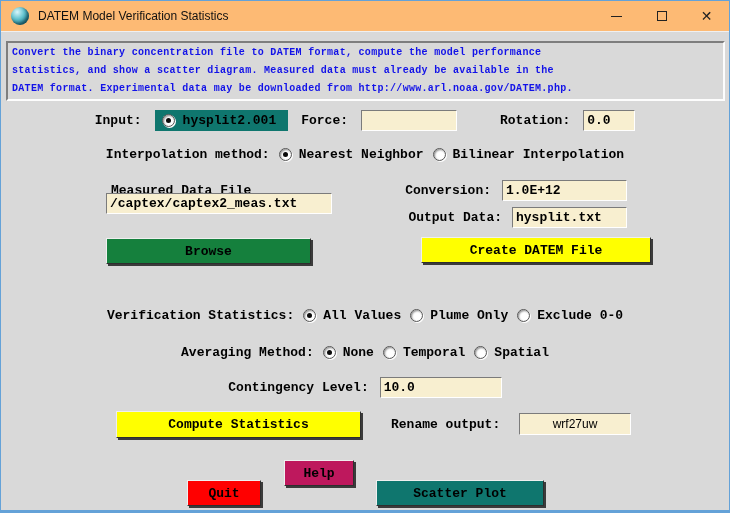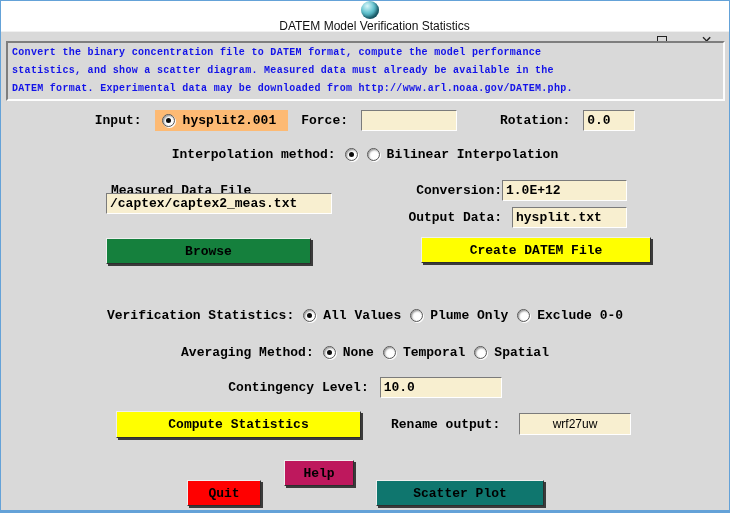--- a/index.html
+++ b/index.html
@@ -3,22 +3,22 @@
 <meta charset="utf-8">
 <style>
   * { margin:0; padding:0; box-sizing:border-box; }
   html,body { width:730px; height:513px; overflow:hidden; background:#d9d9d9;
               font-family:"Liberation Mono", monospace; }
 
   .window { position:relative; width:730px; height:513px; background:#d9d9d9;
             border:1px solid #64a2d8; border-bottom:3px solid #64a2d8; }
 
   
-  .titlebar { height:31px; background:#ffffff; display:flex; align-items:center;
-              padding-left:10px; border-bottom:1px solid #f0f0f0;flex-direction:column; }
+  .titlebar { height:31px; background:#fdba74; display:flex; align-items:center;
+              padding-left:10px; border-bottom:1px solid #f0f0f0; }
   .app-icon { width:18px; height:18px; border-radius:50%; flex:0 0 auto;
               background:radial-gradient(circle at 35% 28%, #d8f6fa 0%, #63c3cf 40%, #2a8494 75%, #104a57 100%);
               box-shadow:inset -2px -2px 3px rgba(0,30,40,.5); }
   .title-text { margin-left:9px; font-family:"Liberation Sans", sans-serif; font-size:12px; color:#111; }
   .controls { margin-left:auto; display:flex; height:100%; }
   .ctrl { width:45px; height:100%; display:flex; align-items:center; justify-content:center;
           color:#222; font-family:"Liberation Sans", sans-serif; }
   .ctrl-min span { display:block; width:11px; border-top:1px solid #222; }
   .ctrl-max span { display:block; width:10px; height:10px; border:1px solid #222; }
   .ctrl-close { font-size:14px; font-weight:400; }
@@ -47,27 +47,27 @@
          box-shadow:2px 2px 0 rgba(30,30,30,.85); }
 
   
   .row { position:absolute; left:0; right:0; display:flex; align-items:center; justify-content:center; }
   #row-input    { top:109; top:109px; gap:13px; }
   #row-interp   { top:146px; gap:9px; }
   #row-verif    { top:307px; gap:9px; }
   #row-avg      { top:344px; gap:9px; }
   #row-cont     { top:376px; gap:11px; }
 
-  .input-radio-box { background:#fdba74; display:flex; align-items:center; gap:8px;
+  .input-radio-box { background:#0f766e; display:flex; align-items:center; gap:8px;
                      padding:3px 12px 3px 7px; }
   .rot-label { margin-left:30px; }
 
   .abs { position:absolute; }
   #measured-label { left:110px; top:182px; }
-  #conv-group   { right:102px; top:179px; display:flex; align-items:center; gap:0; }
+  #conv-group   { right:102px; top:179px; display:flex; align-items:center; gap:11px; }
   #file-entry   { left:105px; top:192px; width:226px; }
   #out-group    { right:102px; top:206px; display:flex; align-items:center; gap:10px; }
   #browse-btn   { left:105px; top:237px; width:205px; background:#15803d; }
   #create-btn   { left:420px; top:236px; width:230px; background:#ffff00; }
   #compute-btn  { left:115px; top:410px; width:245px; height:27px; background:#ffff00; }
   #rename-label { left:390px; top:416px; }
   #rename-entry { left:518px; top:412px; width:112px; height:22px; }
   #quit-btn     { left:186px; top:479px; width:74px;  background:#ff0000; }
   #help-btn     { left:283px; top:459px; width:70px;  background:#be185d; }
   #scatter-btn  { left:375px; top:479px; width:168px; background:#0f766e; }
@@ -108,20 +108,21 @@
     <span class="lbl">Force:</span>
     <input class="entry" style="width: 96px;" value="">
     <span class="lbl rot-label">Rotation:</span>
     <input class="entry" style="width: 52px;" value="0.0">
   </div>
 
   <div class="row" id="row-interp">
     <span class="lbl">Interpolation method:</span>
     <span class="radio-item">
       <span class="radio sel"></span>
+      <span class="lbl">Nearest Neighbor</span>
     </span>
     <span class="radio-item">
       <span class="radio"></span>
       <span class="lbl">Bilinear Interpolation</span>
     </span>
   </div>
 
   <span class="lbl abs" id="measured-label">Measured Data File</span>
 
   <div class="abs" id="conv-group">

